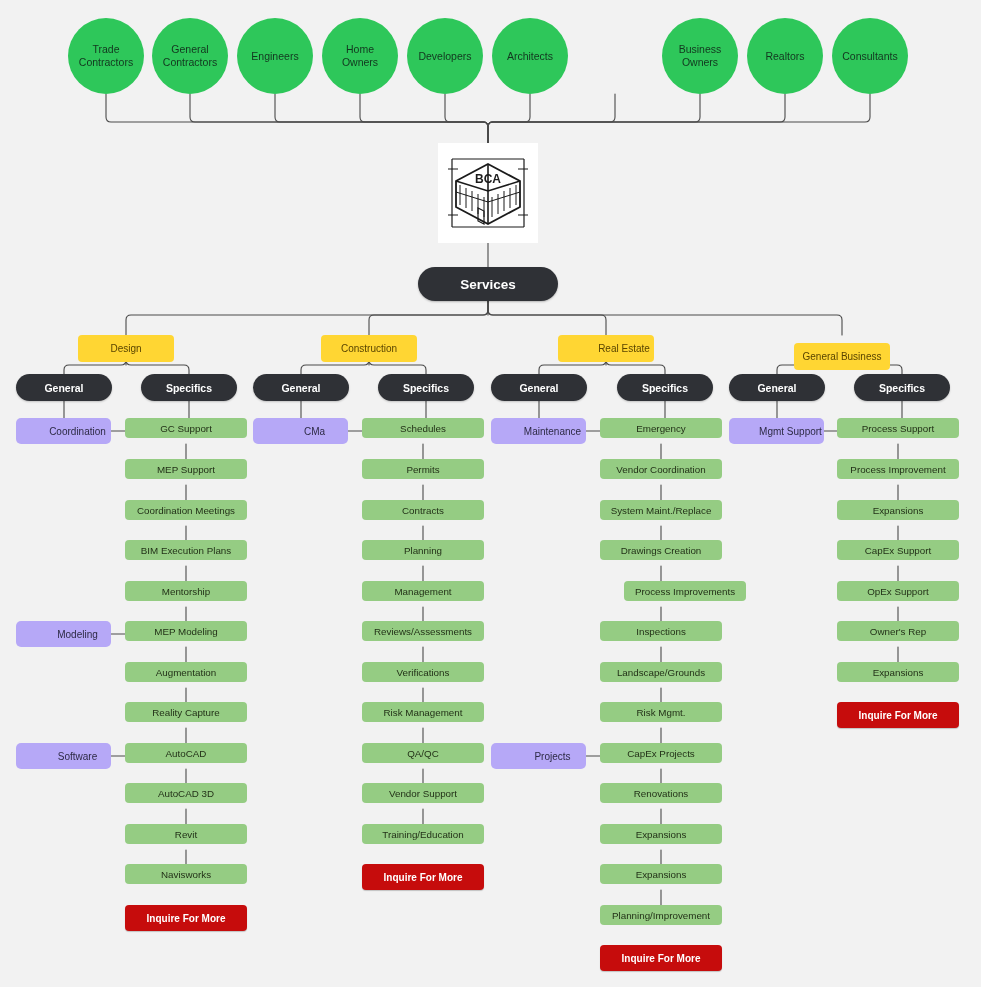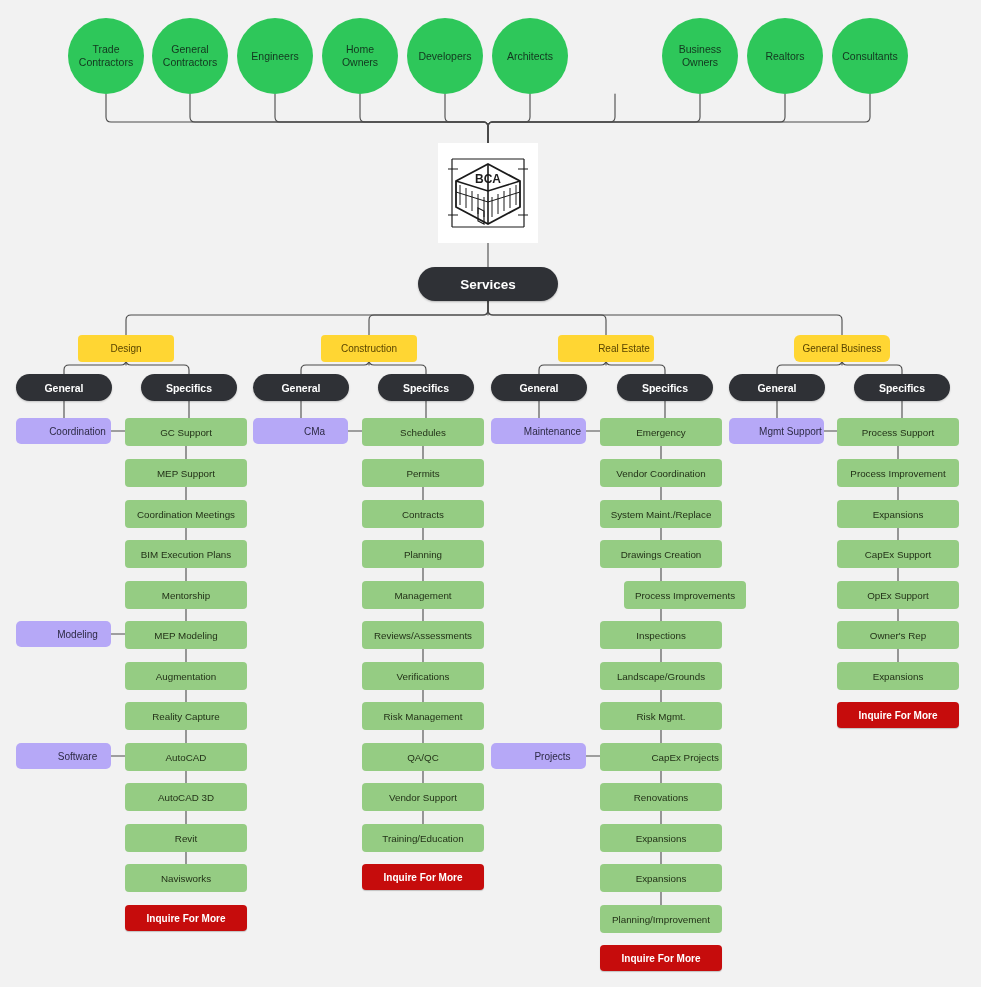--- a/index.html
+++ b/index.html
@@ -90,21 +90,21 @@
     border-radius: 5px;
     color: #2d2a45;
     font-size: 10px;
     display: flex; align-items: center; justify-content: center;
     z-index: 3;
     padding-left: 28px;
   }
 
   
   .item-box {
-    width: 122px; height: 28px;
+    width: 122px; height: 20px;
     background: #95cc83;
     border-radius: 4px;
     color: #233218;
     font-size: 9.8px;
     display: flex; align-items: center; justify-content: center;
     text-align: center;
     z-index: 3;
     padding: 0 3px;
   }
 
@@ -405,40 +405,40 @@
   <div class="node item-box" style="left:600px; top:662px;">
       <span>Landscape/Grounds</span>
     </div>
   <div class="node item-box" style="left:600px; top:702px;">
       <span>Risk Mgmt.</span>
     </div>
 
   <div class="node grp-box" style="left:491px; top:743px;">
       <span>Projects</span>
     </div>
-  <div class="node item-box" style="left:600px; top:743px;justify-content:flex-end;">
+  <div class="node item-box" style="left:600px; top:743px;">
       <span>CapEx Projects</span>
     </div>
   <div class="node item-box" style="left:600px; top:783px;">
       <span>Renovations</span>
     </div>
   <div class="node item-box" style="left:600px; top:824px;">
       <span>Expansions</span>
     </div>
   <div class="node item-box" style="left:600px; top:864px;">
       <span>Expansions</span>
     </div>
   <div class="node item-box" style="left:600px; top:905px;">
       <span>Planning/Improvement</span>
     </div>
   <div class="node cta-box" style="left:600px; top:945px;">
       <span>Inquire For More</span>
     </div>
 
-  <div class="node cat-box" style="left:794px; top:335px;border-radius:6px;">
+  <div class="node cat-box" style="left:794px; top:343px;">
     <span>General Business</span>
   </div>
   <div class="node sub-pill" style="left:729px; top:374px;">
     <span>General</span>
   </div>
   <div class="node sub-pill" style="left:854px; top:374px;">
     <span>Specifics</span>
   </div>
 
   <div class="node grp-box" style="left:729px; top:418px;">

